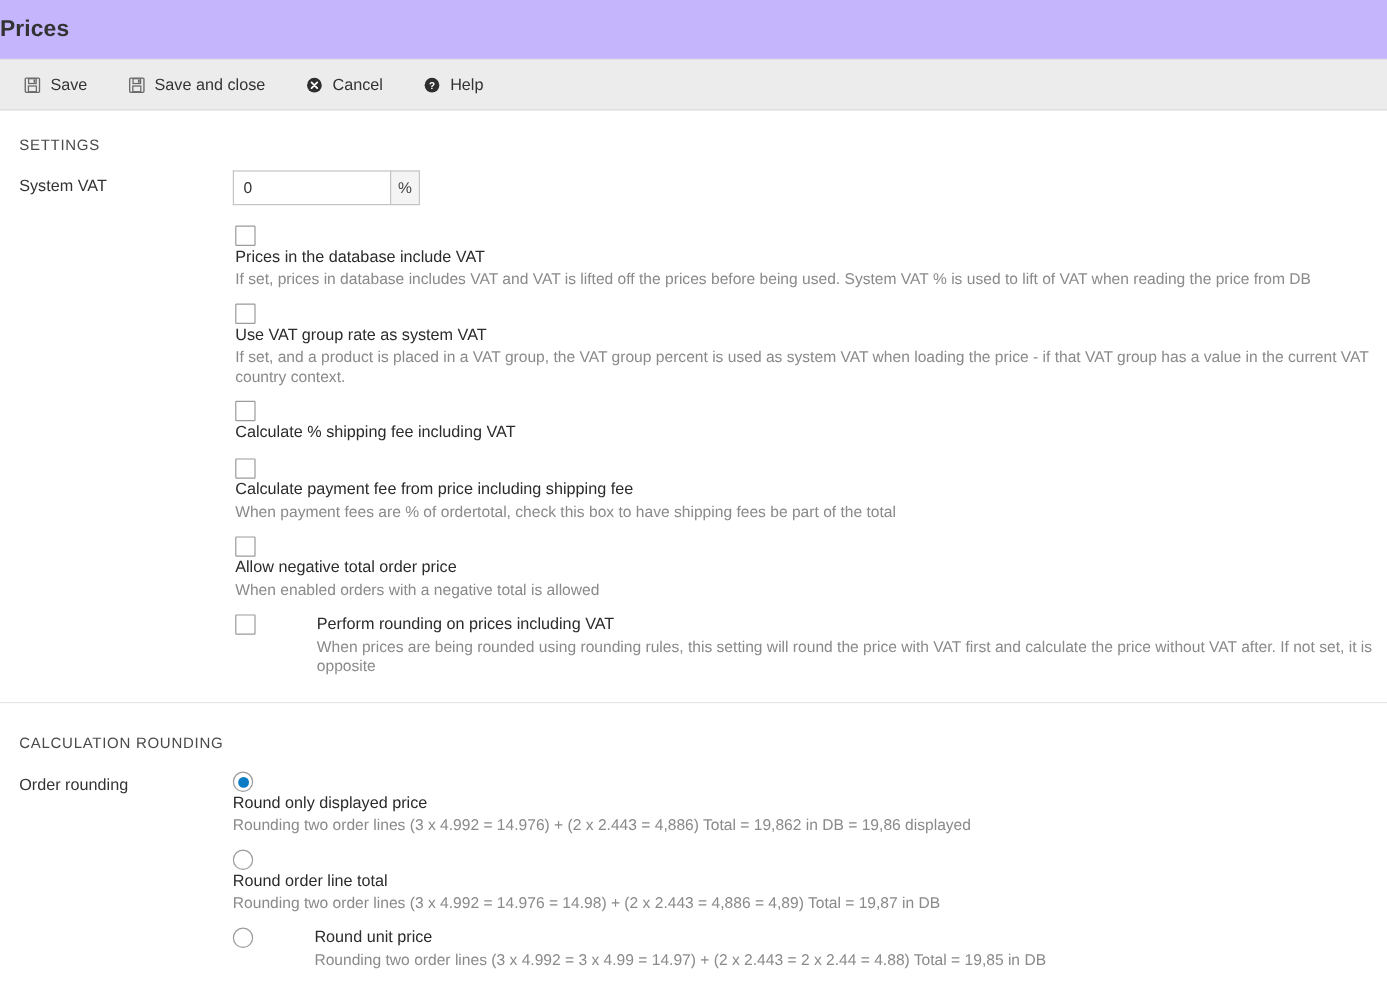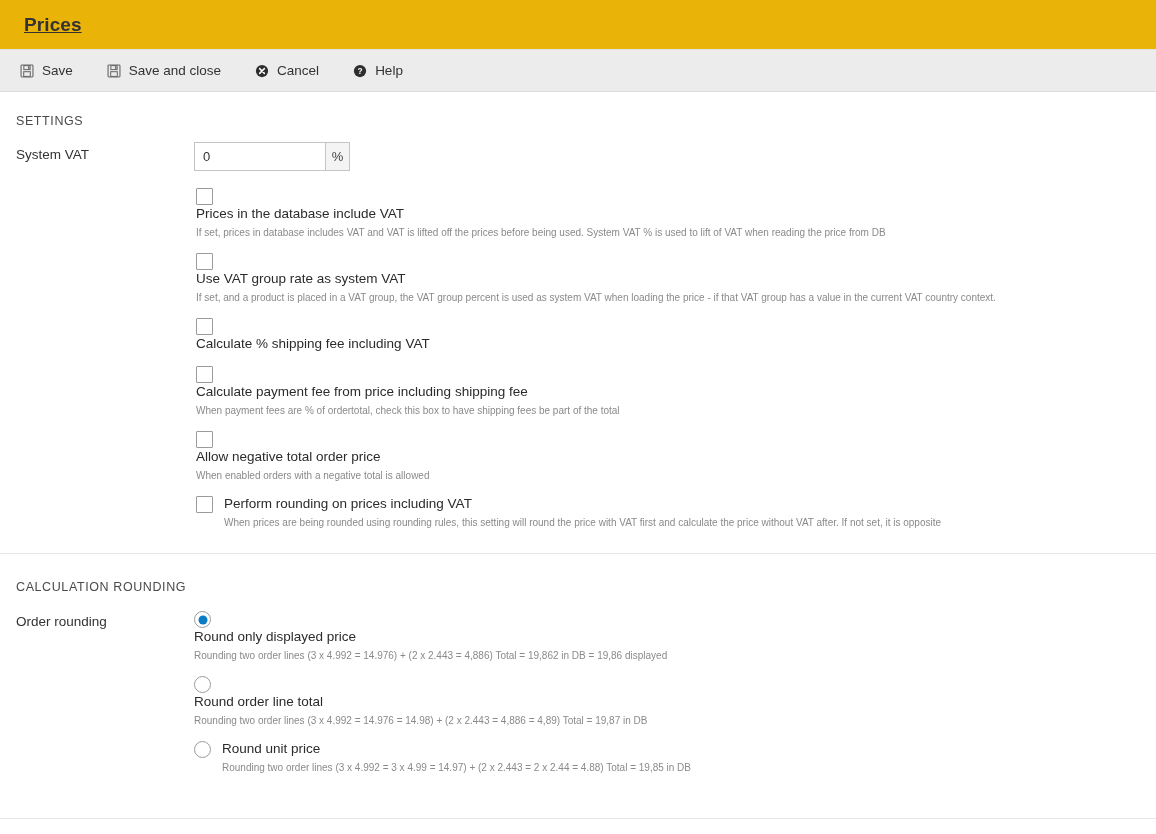--- a/index.html
+++ b/index.html
@@ -12,26 +12,25 @@
     width: 1156px;
     height: 834px;
     font-family: "Liberation Sans", sans-serif;
     color: #333333;
     overflow: hidden;
   }
 
   
   .titlebar {
     height: 50px;
-    background: #eab308;
+    background: #c4b5fd;
     border-bottom: 1px solid #e3e3e3;
     display: flex;
     align-items: center;
-    padding: 0 24px;
-    text-decoration: underline;
+    padding: 0 0;
   }
   .page-title {
     font-size: 19px;
     font-weight: bold;
     color: #333333;
     letter-spacing: .1px;
   }
 
   
   .toolbar {
@@ -116,21 +115,21 @@
     justify-content: center;
   }
 
   
   .opt-list { padding-left: 0; }
   .opt {
     display: flex;
     align-items: flex-start;
     margin-bottom: 6px;
   }
-  .opt:last-child { margin-bottom: 0; }
+  .opt:last-child { margin-bottom: 0; gap: 40px; }
   .opt-box {
     flex: 0 0 auto;
     margin-right: 11px;
     margin-top: 1px;
     cursor: pointer;
   }
   .cbox {
     width: 17px;
     height: 17px;
     border: 1.6px solid #9b9b9b;
@@ -160,21 +159,21 @@
   }
   .opt-text { flex: 1 1 auto; padding-top: 0px; }
   .opt-label {
     font-size: 13.5px;
     color: #2b2b2b;
     line-height: 17px;
     display: block;
     cursor: pointer;
   }
   .opt-desc {
-    font-size: 10px;
+    font-size: 13px;
     color: #8a8a8a;
     line-height: 16px;
     display: block;
     margin-top: 3px;
     margin-bottom: 2px;
   }
   .opt.spaced { margin-bottom: 9px; flex-direction: column; }
 
   
   .controls-offset { padding-left: 196px; }

